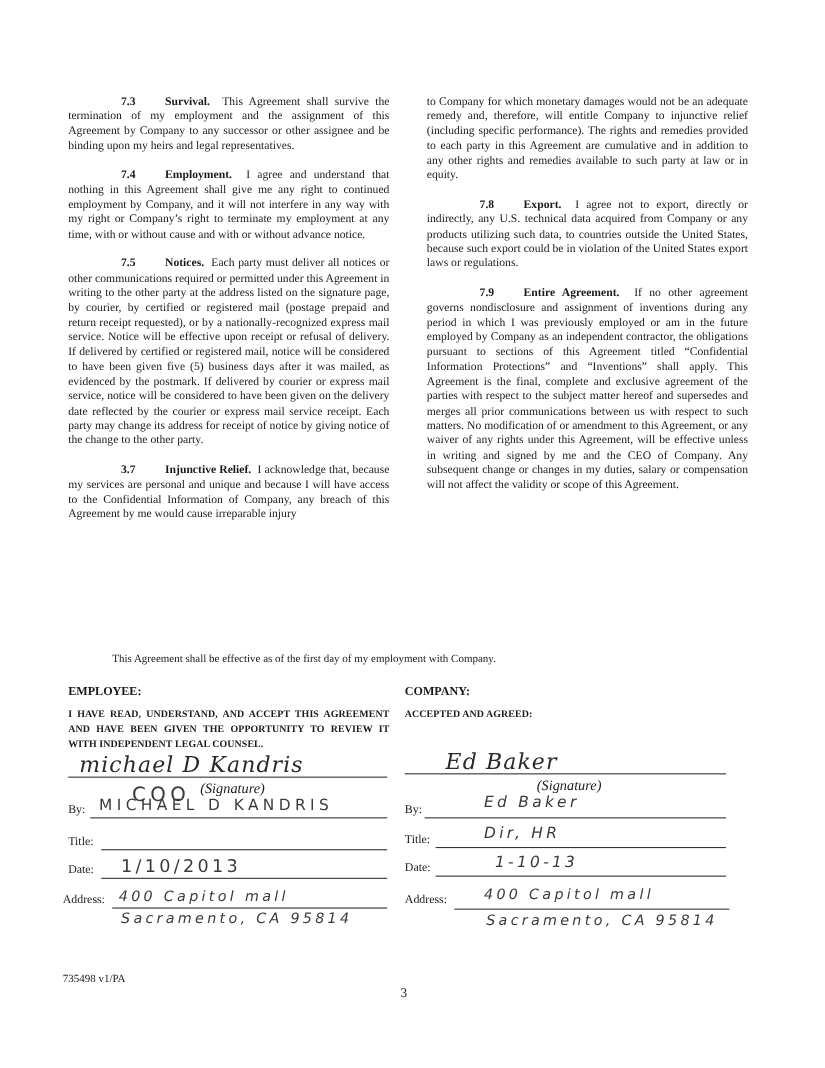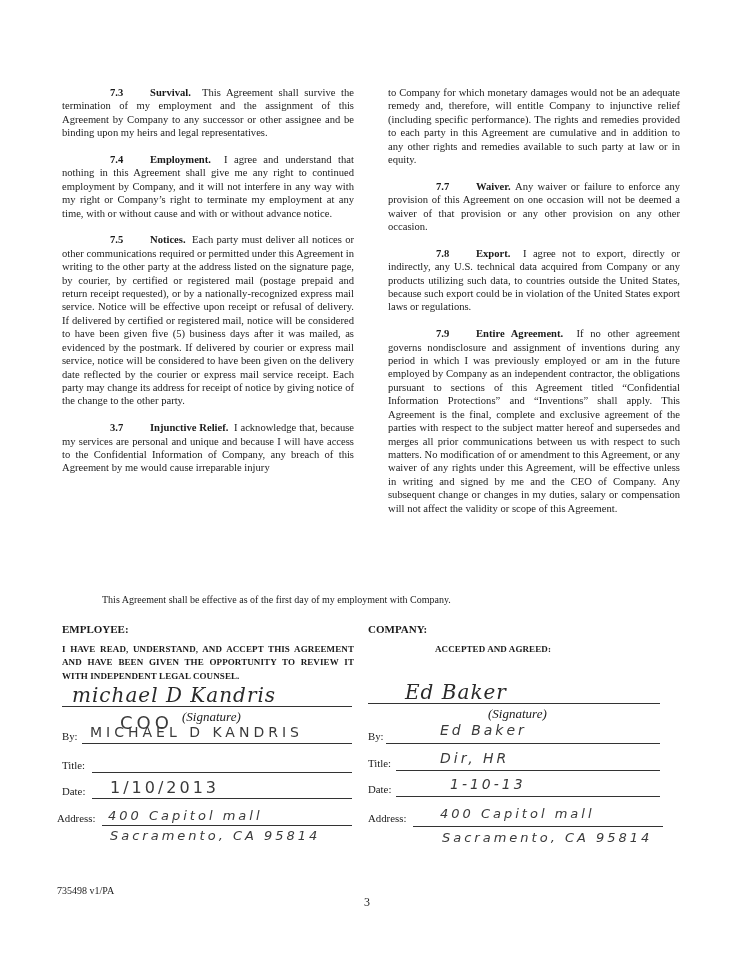--- a/index.html
+++ b/index.html
@@ -6,21 +6,21 @@
     body { width: 750px; height: 971px; position: relative; overflow: hidden;
       font-family: "Liberation Serif", "DejaVu Serif", serif; color: #1a1a1a; }
     .col { position: absolute; top: 86px; width: 292px; font-size: 10.6px; line-height: 13.4px; text-align: justify; }
     .col.left { left: 62px; }
     .col.right { left: 388px; }
     .para { margin: 0 0 13.4px 0; }
     .sec-num { display: inline-block; margin-left: 48px; width: 40px; font-weight: bold; }
     .sec-title { font-weight: bold; }
     .effective { position: absolute; top: 594px; left: 102px; font-size: 10px; }
     .party-head { position: absolute; top: 623px; font-weight: bold; font-size: 11px; }
-    .ack { position: absolute; top: 643px; font-weight: bold; font-size: 9px; line-height: 13.4px; text-transform: uppercase; letter-spacing: 0.1px; text-align: center; }
+    .ack { position: absolute; top: 643px; font-weight: bold; font-size: 9px; line-height: 13.4px; text-transform: uppercase; letter-spacing: 0.1px; }
     .ack.left { left: 62px; width: 292px; text-align: justify; }
     .ack.right { left: 368px; width: 250px; }
     .sig-line { position: absolute; height: 0; border-bottom: 1px solid #333; }
     .sig-caption { position: absolute; font-style: italic; font-size: 13px; }
     .field-label { position: absolute; font-size: 10.8px; }
     .hand { position: absolute; font-family: "DejaVu Sans", sans-serif; font-style: italic; color: #3a3a3a; font-size: 14px; letter-spacing: 3px; white-space: nowrap; }
     .hand.sig { font-family: "DejaVu Serif", serif; font-size: 20px; letter-spacing: 1px; color: #2a2a2a; }
     .hand.caps { font-style: normal; text-transform: uppercase; font-size: 14px; letter-spacing: 4px; }
     .footer-id { position: absolute; left: 57px; top: 885px; font-size: 10px; }
     .page-num { position: absolute; left: 364px; top: 895px; font-size: 12px; }
@@ -38,23 +38,20 @@
   <p class="para">
     <span class="sec-num">7.5</span><span class="sec-title">Notices.</span>&nbsp; <span>Each party must deliver all notices or other communications required or permitted under this Agreement in writing to the other party at the address listed on the signature page, by courier, by certified or registered mail (postage prepaid and return receipt requested), or by a nationally-recognized express mail service.  Notice will be effective upon receipt or refusal of delivery.  If delivered by certified or registered mail, notice will be considered to have been given five (5) business days after it was mailed, as evidenced by the postmark.  If delivered by courier or express mail service, notice will be considered to have been given on the delivery date reflected by the courier or express mail service receipt. Each party may change its address for receipt of notice by giving notice of the change to the other party.</span>
   </p>
   <p class="para">
     <span class="sec-num">3.7</span><span class="sec-title">Injunctive Relief.</span>&nbsp; <span>I acknowledge that, because my services are personal and unique and because I will have access to the Confidential Information of Company, any breach of this Agreement by me would cause irreparable injury</span>
   </p>
 </div>
 
 <div class="col right">
   <p class="para">to Company for which monetary damages would not be an adequate remedy and, therefore, will entitle Company to injunctive relief (including specific performance).  The rights and remedies provided to each party in this Agreement are cumulative and in addition to any other rights and remedies available to such party at law or in equity.</p>
-  <p class="para">
-    <span class="sec-num">7.7</span><span class="sec-title">Waiver.</span>&nbsp;<span>Any waiver or failure to enforce any provision of this Agreement on one occasion will not be deemed a waiver of that provision or any other provision on any other occasion.</span>
-  </p>
   <p class="para">
     <span class="sec-num">7.8</span><span class="sec-title">Export.</span>&nbsp; <span>I agree not to export, directly or indirectly, any U.S. technical data acquired from Company or any products utilizing such data, to countries outside the United States, because such export could be in violation of the United States export laws or regulations.</span>
   </p>
   <p class="para">
     <span class="sec-num">7.9</span><span class="sec-title">Entire Agreement.</span>&nbsp; <span>If no other agreement governs nondisclosure and assignment of inventions during any period in which I was previously employed or am in the future employed by Company as an independent contractor, the obligations pursuant to sections of this Agreement titled “Confidential Information Protections” and “Inventions” shall apply.  This Agreement is the final, complete and exclusive agreement of the parties with respect to the subject matter hereof and supersedes and merges all prior communications between us with respect to such matters.  No modification of or amendment to this Agreement, or any waiver of any rights under this Agreement, will be effective unless in writing and signed by me and the CEO of Company.  Any subsequent change or changes in my duties, salary or compensation will not affect the validity or scope of this Agreement.</span>
   </p>
 </div>
 
 <div class="effective">This Agreement shall be effective as of the first day of my employment with Company.</div>
 

